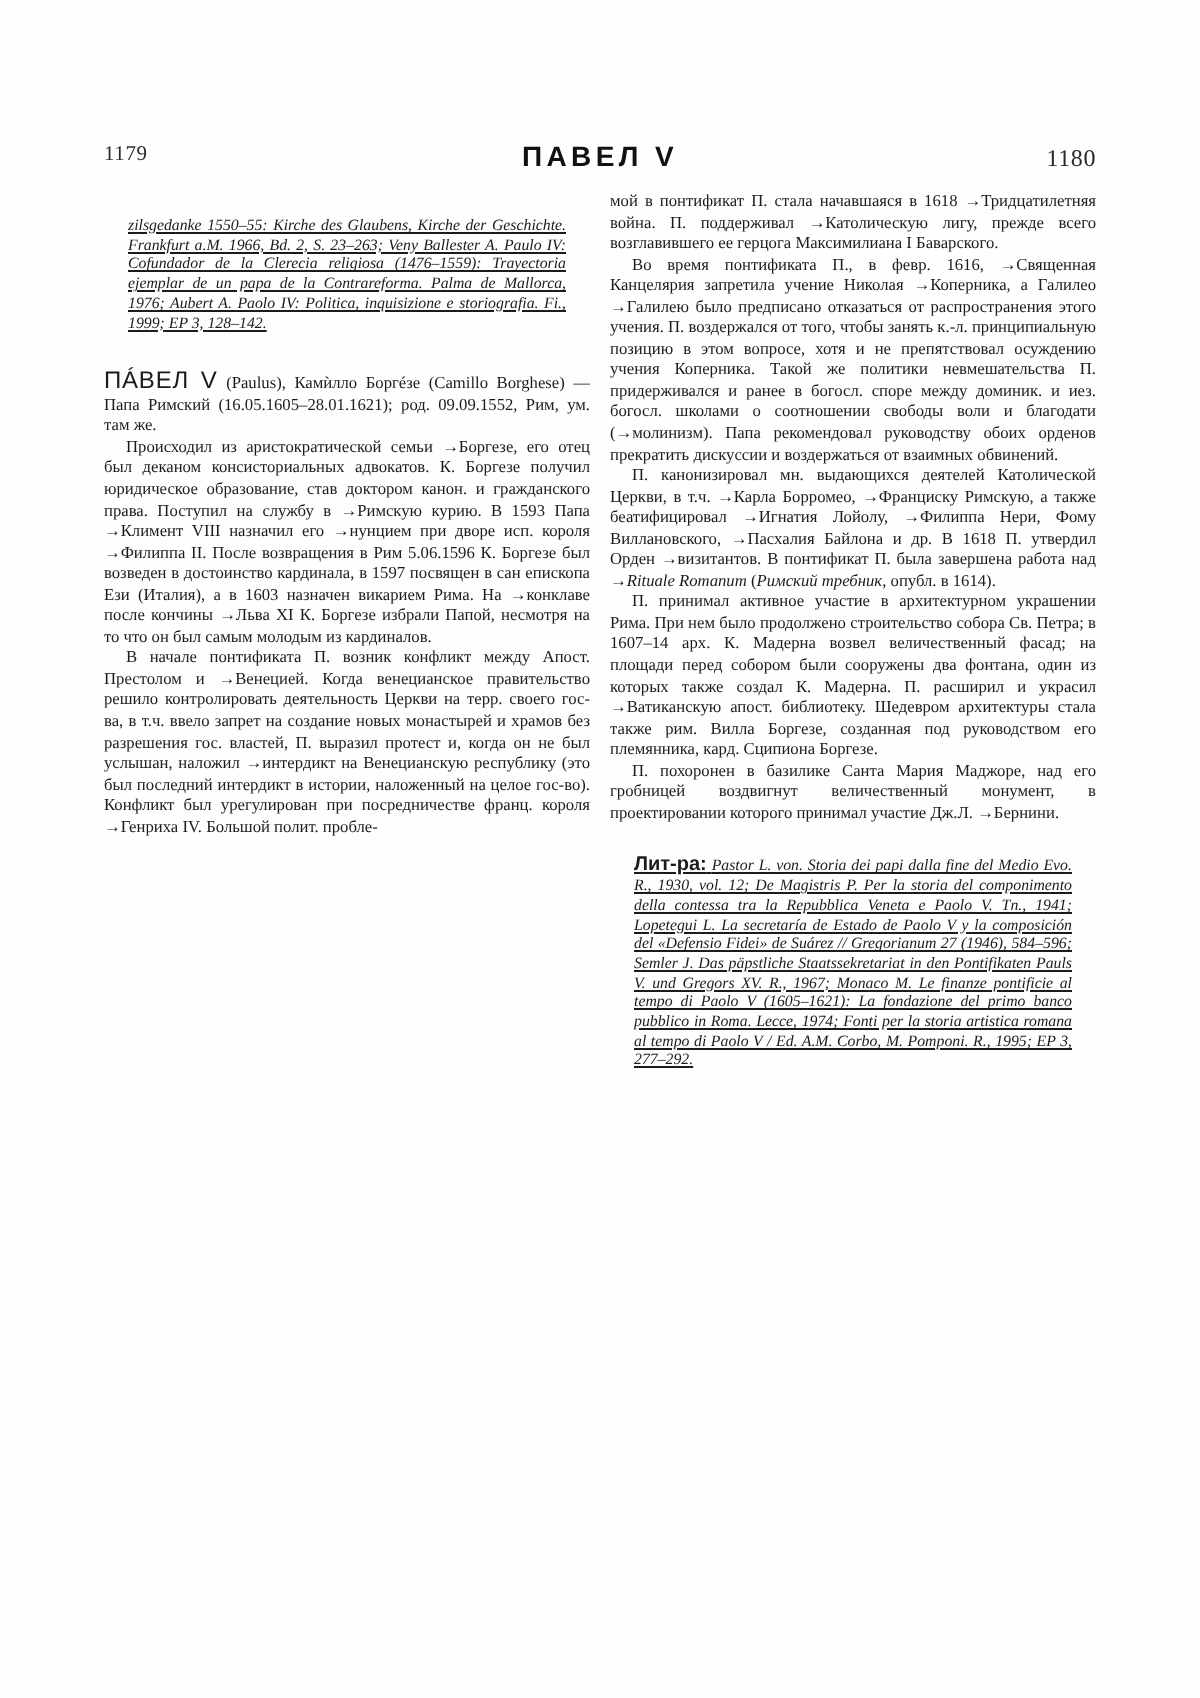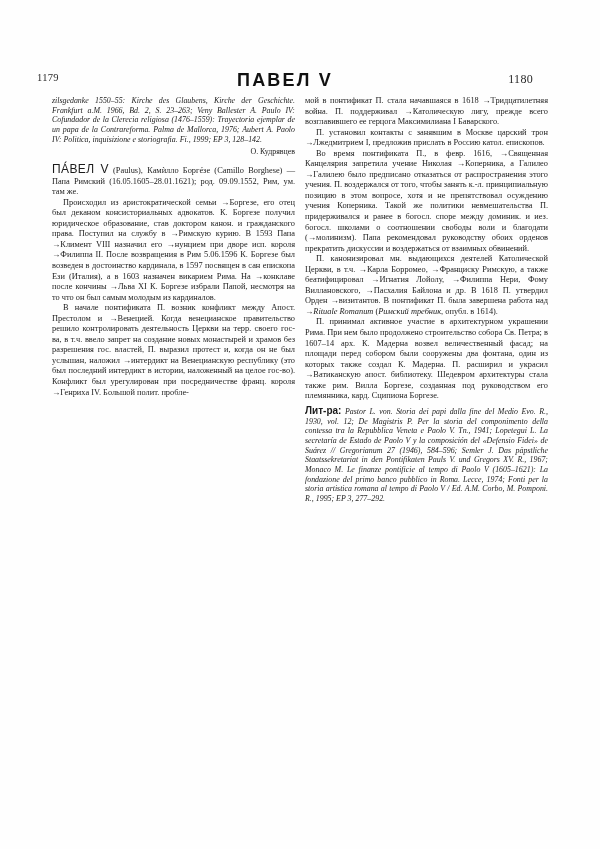--- a/index.html
+++ b/index.html
@@ -1,35 +1,35 @@
 <!DOCTYPE html>
 <html><head>
 <meta charset="utf-8">
 <style>
   html,body{margin:0;padding:0;background:#ffffff;}
   body{width:600px;height:849px;overflow:hidden;font-family:"Liberation Serif",serif;color:#1a1a1a;}
   .page{position:relative;width:600px;height:849px;background:#fefefe;}
 
   
-  .hdr{position:absolute;left:37px;top:72px;width:496px;height:20px;text-decoration:underline;}
+  .hdr{position:absolute;left:52px;top:72px;width:496px;height:20px;text-decoration:underline;}
   .folio-l{position:absolute;left:0;top:0;font-size:10.5px;letter-spacing:.3px;color:#2a2a2a;}
   .folio-r{position:absolute;right:0;top:0;font-size:12px;letter-spacing:.3px;color:#2a2a2a;}
   .run-title{position:absolute;left:0;right:0;top:-2px;text-align:center;
-             font-family:"Liberation Sans",sans-serif;font-weight:bold;font-size:18px;
+             font-family:"Liberation Sans",sans-serif;font-weight:bold;font-size:14px;
              letter-spacing:2.2px;color:#111;}
 
   
   .col{position:absolute;top:96px;width:243px;}
   .col-l{left:52px;}
   .col-r{left:305px;}
 
   p{margin:0;font-size:8.35px;line-height:10.55px;text-align:justify;
     text-justify:inter-word;hyphens:manual;color:#1b1b1b;}
   p.ind{text-indent:11px;}
-  .bib{font-style:italic;font-size:7.9px;line-height:9.7px;text-align:justify;margin:0;}
+  .bib{font-style:italic;font-size:7.9px;line-height:9.7px;text-align:justify;margin:12px;text-decoration:underline;}
   .sig{font-size:7.9px;text-align:right;margin:2px 0 0 0;font-style:normal;}
 
   .lemma{font-family:"Liberation Sans",sans-serif;font-weight:normal;font-size:12px;letter-spacing:.4px;}
   .it{font-style:italic;}
   .gap{height:7px;}
   .gap-s{height:4px;}
 
   .biblabel{font-family:"Liberation Sans",sans-serif;font-weight:bold;font-style:normal;font-size:10px;}
 
   .col-l-lower{position:absolute;left:52px;top:470px;width:243px;}
@@ -41,41 +41,40 @@
 
   <div class="hdr">
     <span class="folio-l">1179</span>
     <span class="run-title">ПАВЕЛ V</span>
     <span class="folio-r">1180</span>
   </div>
 
   <div class="col col-l">
 
     <p class="bib">zilsgedanke 1550–55: Kirche des Glaubens, Kirche der Geschichte. Frankfurt a.M. 1966, Bd. 2, S. 23–263; Veny Ballester A. Paulo IV: Cofundador de la Clerecia religiosa (1476–1559): Trayectoria ejemplar de un papa de la Contrareforma. Palma de Mallorca, 1976; Aubert A. Paolo IV: Politica, inquisizione e storiografia. Fi., 1999; EP 3, 128–142.</p>
-    <p class="sig">О. Кудрявцев</p>
 
     <div class="gap"></div>
 
     <p><span class="lemma">ПÁВЕЛ V</span> <span>(Paulus), Камѝлло Боргéзе (Camillo Borghese) — Папа Римский (16.05.1605–28.01.1621); род. 09.09.1552, Рим, ум. там же.</span></p>
 
     <p class="ind">Происходил из аристократической семьи →Боргезе, его отец был деканом консисториальных адвокатов. К. Боргезе получил юридическое образование, став доктором канон. и гражданского права. Поступил на службу в →Римскую курию. В 1593 Папа →Климент VIII назначил его →нунцием при дворе исп. короля →Филиппа II. После возвращения в Рим 5.06.1596 К. Боргезе был возведен в достоинство кардинала, в 1597 посвящен в сан епископа Ези (Италия), а в 1603 назначен викарием Рима. На →конклаве после кончины →Льва XI К. Боргезе избрали Папой, несмотря на то что он был самым молодым из кардиналов.</p>
     <p class="ind">В начале понтификата П. возник конфликт между Апост. Престолом и →Венецией. Когда венецианское правительство решило контролировать деятельность Церкви на терр. своего гос-ва, в т.ч. ввело запрет на создание новых монастырей и храмов без разрешения гос. властей, П. выразил протест и, когда он не был услышан, наложил →интердикт на Венецианскую республику (это был последний интердикт в истории, наложенный на целое гос-во). Конфликт был урегулирован при посредничестве франц. короля →Генриха IV. Большой полит. пробле-</p>
   </div>
 
   <div class="col-l-lower">
     
   </div>
 
   <div class="col col-r">
     <p>мой в понтификат П. стала начавшаяся в 1618 →Тридцатилетняя война. П. поддерживал →Католическую лигу, прежде всего возглавившего ее герцога Максимилиана I Баварского.</p>
-    <p class="ind">П. установил контакты с занявшим в Москве царский трон →Лжедмитрием I, предложив прислать в Россию катол. епископов.</p>
     <p class="ind">Во время понтификата П., в февр. 1616, →Священная Канцелярия запретила учение Николая →Коперника, а Галилео →Галилею было предписано отказаться от распространения этого учения. П. воздержался от того, чтобы занять к.-л. принципиальную позицию в этом вопросе, хотя и не препятствовал осуждению учения Коперника. Такой же политики невмешательства П. придерживался и ранее в богосл. споре между доминик. и иез. богосл. школами о соотношении свободы воли и благодати (→молинизм). Папа рекомендовал руководству обоих орденов прекратить дискуссии и воздержаться от взаимных обвинений.</p>
 
     <p class="ind"><span>П. канонизировал мн. выдающихся деятелей Католической Церкви, в т.ч. →Карла Борромео, →Франциску Римскую, а также беатифицировал →Игнатия Лойолу, →Филиппа Нери, Фому Виллановского, →Пасхалия Байлона и др. В 1618 П. утвердил Орден →визитантов. В понтификат П. была завершена работа над →</span><span class="it">Rituale Romanum</span><span> (</span><span class="it">Римский требник</span><span>, опубл. в 1614).</span></p>
 
     <p class="ind">П. принимал активное участие в архитектурном украшении Рима. При нем было продолжено строительство собора Св. Петра; в 1607–14 арх. К. Мадерна возвел величественный фасад; на площади перед собором были сооружены два фонтана, один из которых также создал К. Мадерна. П. расширил и украсил →Ватиканскую апост. библиотеку. Шедевром архитектуры стала также рим. Вилла Боргезе, созданная под руководством его племянника, кард. Сципиона Боргезе.</p>
+    <p class="ind">П. похоронен в базилике Санта Мария Маджоре, над его гробницей воздвигнут величественный монумент, в проектировании которого принимал участие Дж.Л. →Бернини.</p>
 
     <div class="gap-s"></div>
 
     <p class="bib"><span class="biblabel">Лит-ра:</span> <span>Pastor L. von. Storia dei papi dalla fine del Medio Evo. R., 1930, vol. 12; De Magistris P. Per la storia del componimento della contessa tra la Repubblica Veneta e Paolo V. Tn., 1941; Lopetegui L. La secretaría de Estado de Paolo V y la composición del «Defensio Fidei» de Suárez // Gregorianum 27 (1946), 584–596; Semler J. Das päpstliche Staatssekretariat in den Pontifikaten Pauls V. und Gregors XV. R., 1967; Monaco M. Le finanze pontificie al tempo di Paolo V (1605–1621): La fondazione del primo banco pubblico in Roma. Lecce, 1974; Fonti per la storia artistica romana al tempo di Paolo V / Ed. A.M. Corbo, M. Pomponi. R., 1995; EP 3, 277–292.</span></p>
   </div>
 
 </div>
 
 </body></html>

